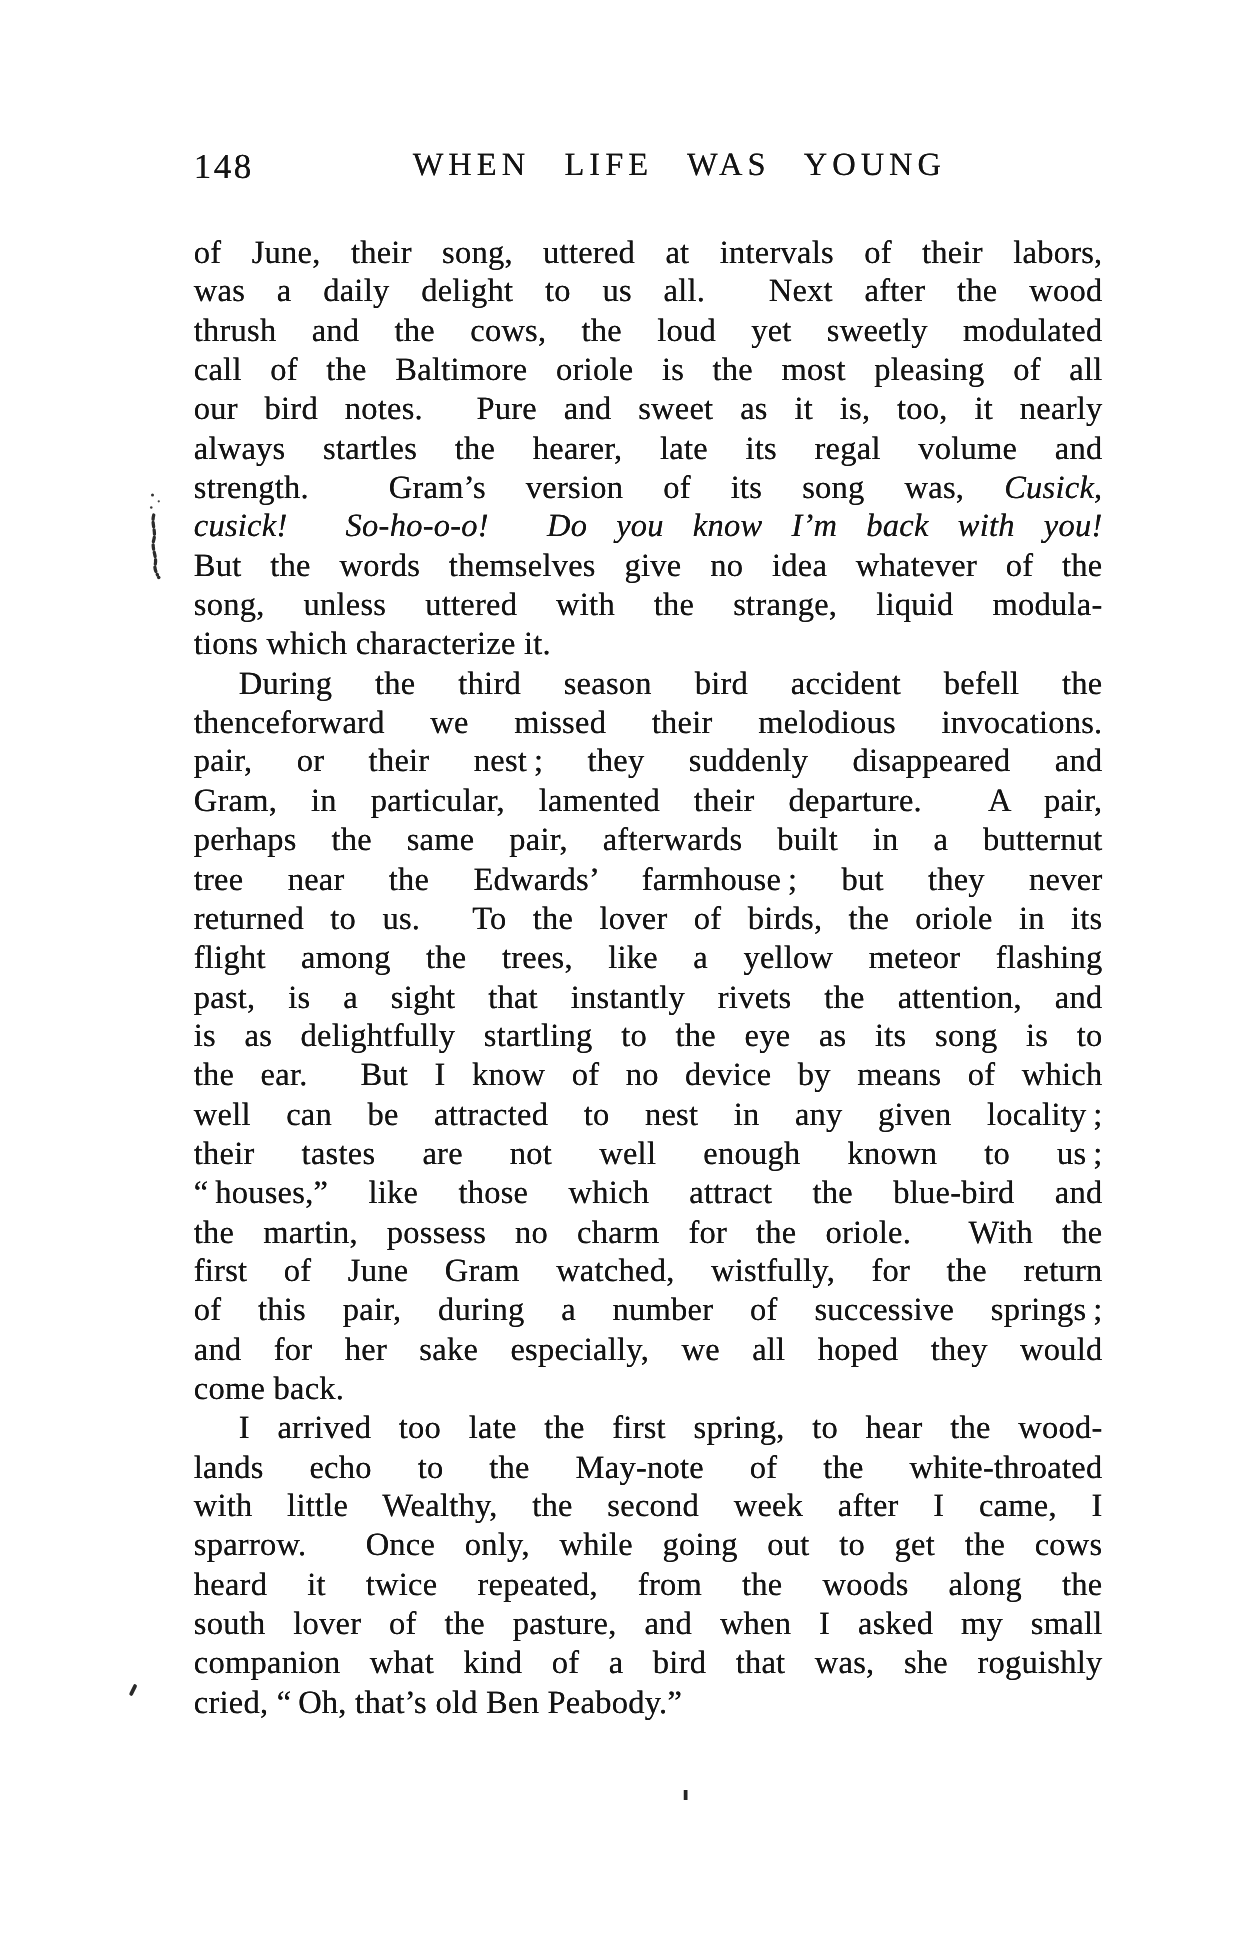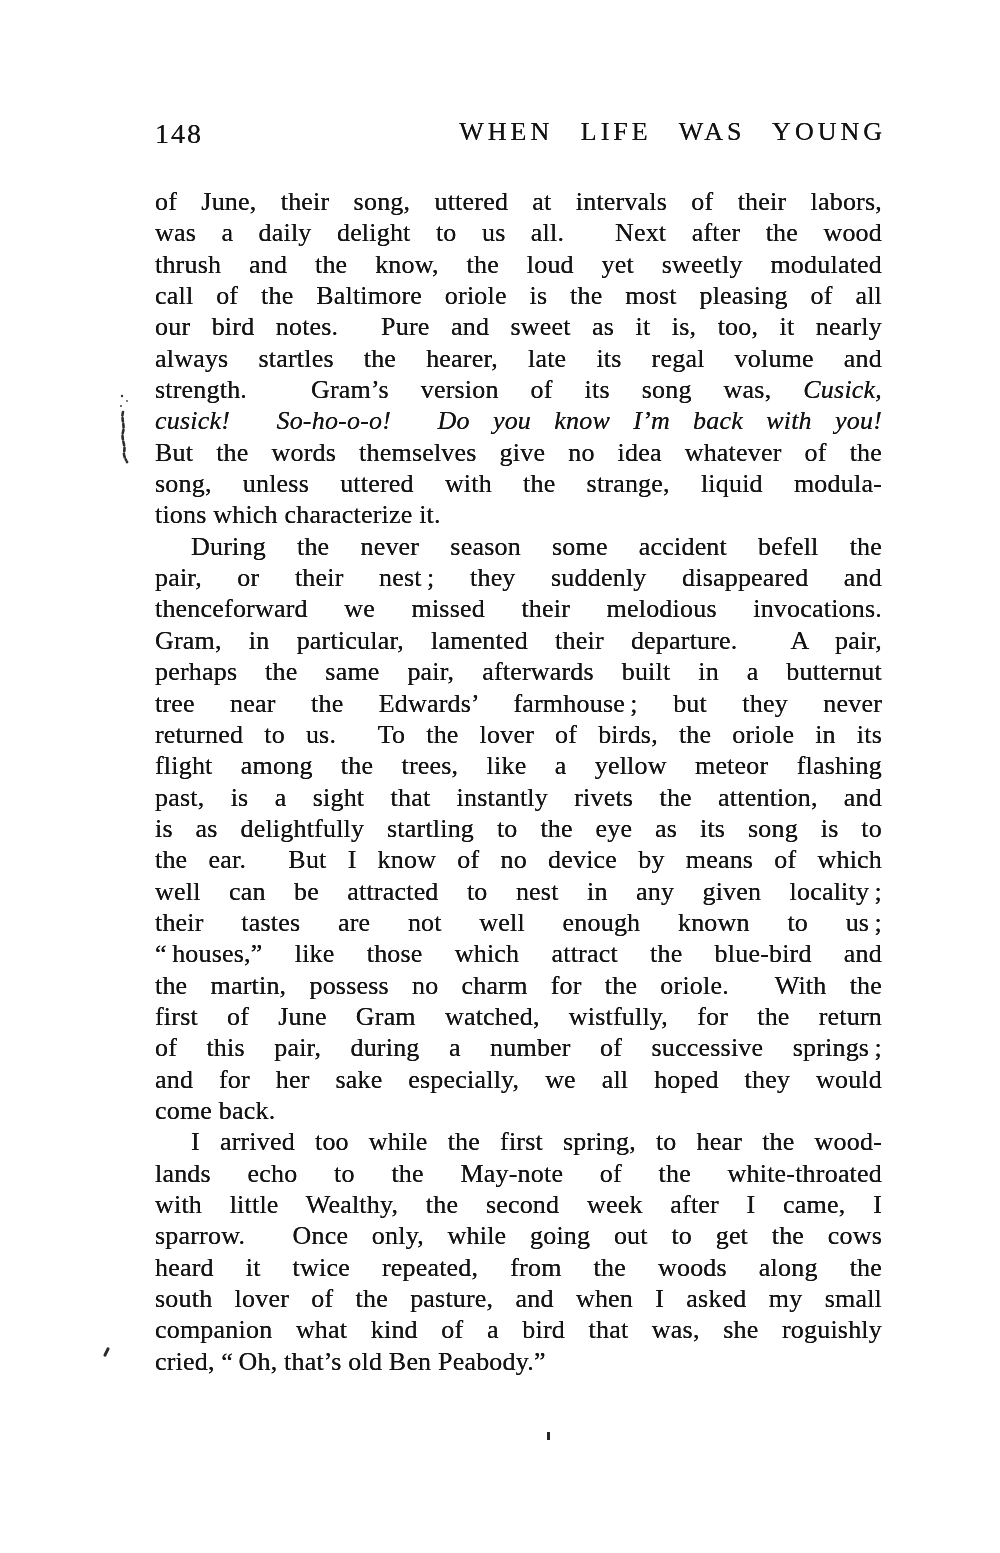--- a/index.html
+++ b/index.html
@@ -27,26 +27,26 @@
   .pagenum {
     position: absolute;
     left: 0;
     top: 1px;
     font-size: 28px;
     letter-spacing: 2px;
     text-shadow: 0 0 0.5px currentColor;
   }
   .head-title {
     position: absolute;
-    left: 4px;
+    left: 16px;
     top: 0;
     width: 100%;
     padding-left: 18px;
     box-sizing: border-box;
-    text-align: right;
+    text-align: center;
     font-size: 26px;
     letter-spacing: 4px;
     word-spacing: 17px;
     white-space: nowrap;
     text-shadow: 0 0 0.5px currentColor;
   }
   
   .text-block {
     position: absolute;
     left: 155px;
@@ -103,49 +103,49 @@
 <div class="page">
 
   <div class="running-head">
     <div class="pagenum">148</div>
     <div class="head-title">WHEN LIFE WAS YOUNG</div>
   </div>
 
   <div class="text-block">
       <div class="line"><span>of June, their song, uttered at intervals of their labors,</span></div>
       <div class="line"><span>was a daily delight to us all.&nbsp; Next after the wood</span></div>
-      <div class="line"><span>thrush and the know, the loud yet sweetly modulated</span></div>
+      <div class="line"><span>thrush and the cows, the loud yet sweetly modulated</span></div>
       <div class="line"><span>call of the Baltimore oriole is the most pleasing of all</span></div>
       <div class="line"><span>our bird notes.&nbsp; Pure and sweet as it is, too, it nearly</span></div>
       <div class="line"><span>always startles the hearer, late its regal volume and</span></div>
       <div class="line"><span>strength.&nbsp; Gram’s version of its song was, </span><span class="it">Cusick,</span></div>
       <div class="line"><span class="it">cusick!&nbsp; So-ho-o-o!&nbsp; Do you know I’m back with you!</span></div>
       <div class="line"><span>But the words themselves give no idea whatever of the</span></div>
       <div class="line"><span>song, unless uttered with the strange, liquid modula-</span></div>
       <div class="line end"><span>tions which characterize it.</span></div>
-      <div class="line indent"><span>During the never season some accident befell the</span></div>
+      <div class="line indent"><span>During the third season bird accident befell the</span></div>
+      <div class="line"><span>thenceforward we missed their melodious invocations.</span></div>
       <div class="line"><span>pair, or their nest ; they suddenly disappeared and</span></div>
-      <div class="line"><span>thenceforward we missed their melodious invocations.</span></div>
       <div class="line"><span>Gram, in particular, lamented their departure.&nbsp; A pair,</span></div>
       <div class="line"><span>perhaps the same pair, afterwards built in a butternut</span></div>
       <div class="line"><span>tree near the Edwards’ farmhouse ; but they never</span></div>
       <div class="line"><span>returned to us.&nbsp; To the lover of birds, the oriole in its</span></div>
       <div class="line"><span>flight among the trees, like a yellow meteor flashing</span></div>
       <div class="line"><span>past, is a sight that instantly rivets the attention, and</span></div>
       <div class="line"><span>is as delightfully startling to the eye as its song is to</span></div>
       <div class="line"><span>the ear.&nbsp; But I know of no device by means of which</span></div>
       <div class="line"><span>well can be attracted to nest in any given locality ;</span></div>
       <div class="line"><span>their tastes are not well enough known to us ;</span></div>
       <div class="line"><span>“ houses,” like those which attract the blue-bird and</span></div>
       <div class="line"><span>the martin, possess no charm for the oriole.&nbsp; With the</span></div>
       <div class="line"><span>first of June Gram watched, wistfully, for the return</span></div>
       <div class="line"><span>of this pair, during a number of successive springs ;</span></div>
       <div class="line"><span>and for her sake especially, we all hoped they would</span></div>
       <div class="line end"><span>come back.</span></div>
-      <div class="line indent"><span>I arrived too while the first spring, to hear the wood-</span></div>
+      <div class="line indent"><span>I arrived too late the first spring, to hear the wood-</span></div>
       <div class="line"><span>lands echo to the May-note of the white-throated</span></div>
       <div class="line"><span>with little Wealthy, the second week after I came, I</span></div>
       <div class="line"><span>sparrow.&nbsp; Once only, while going out to get the cows</span></div>
       <div class="line"><span>heard it twice repeated, from the woods along the</span></div>
       <div class="line"><span>south lover of the pasture, and when I asked my small</span></div>
       <div class="line"><span>companion what kind of a bird that was, she roguishly</span></div>
       <div class="line end"><span>cried, “ Oh, that’s old Ben Peabody.”</span></div>
     </div>
 
   <svg class="smudge" viewBox="0 0 24 74" xmlns="http://www.w3.org/2000/svg">

